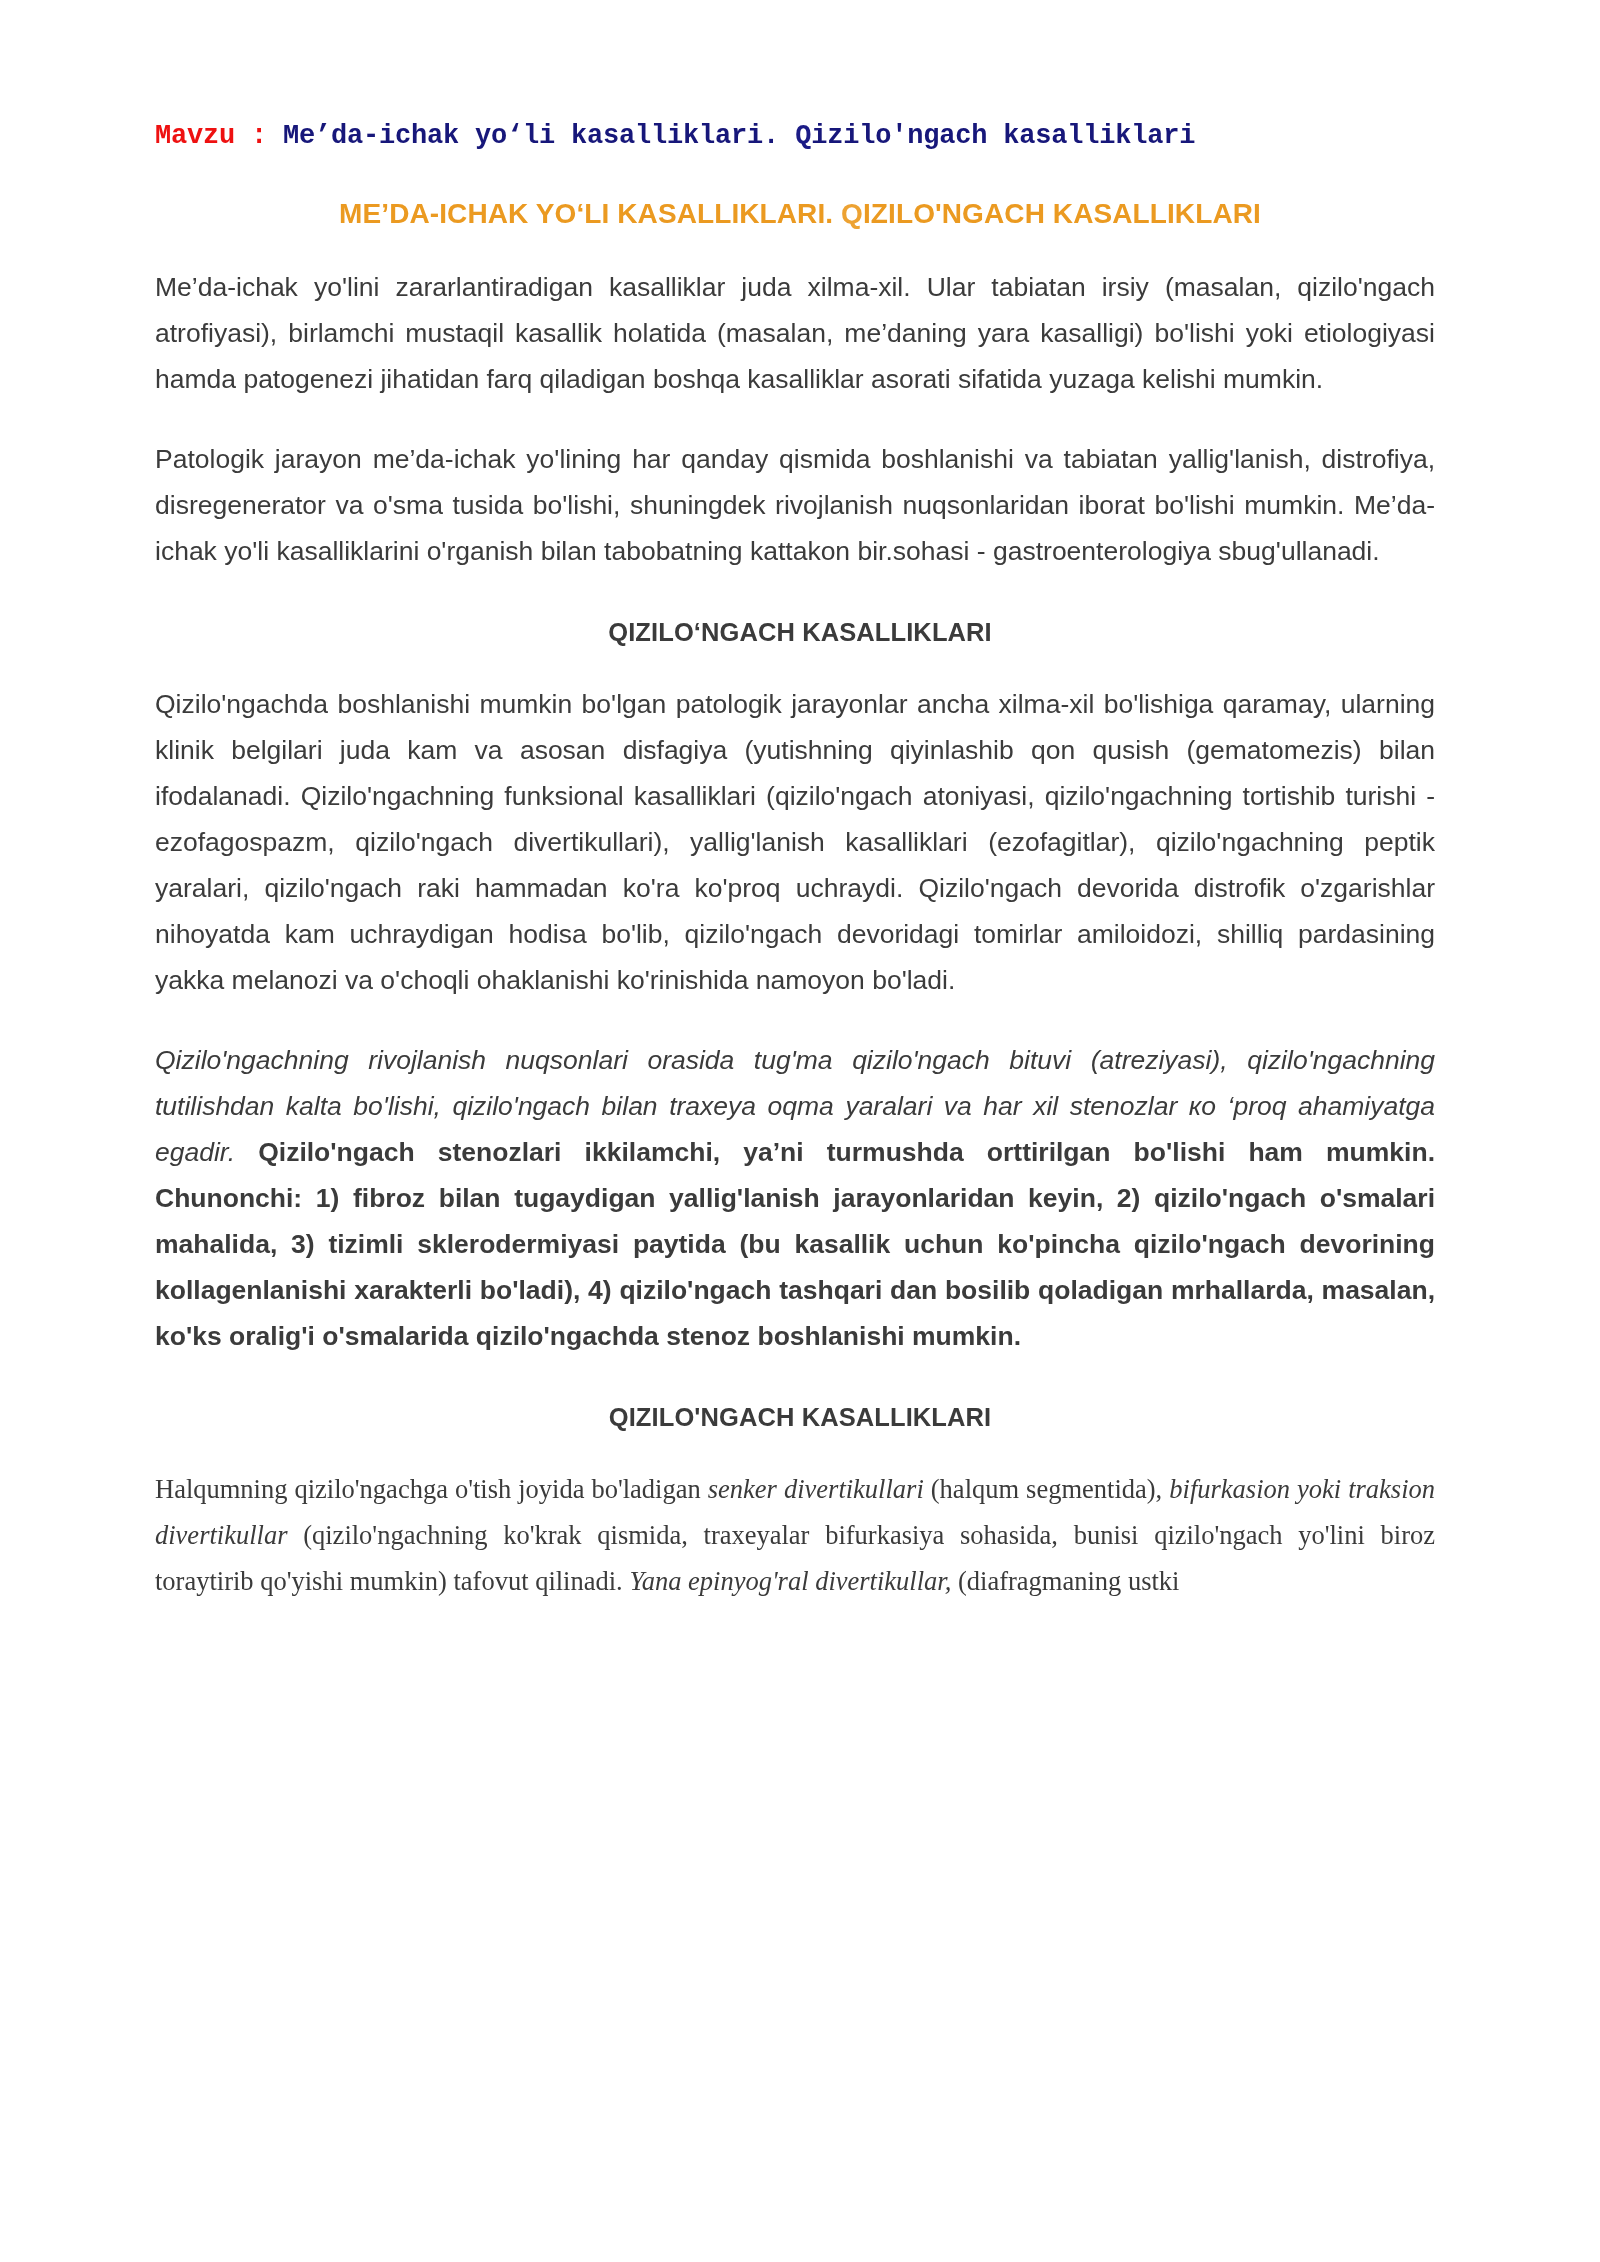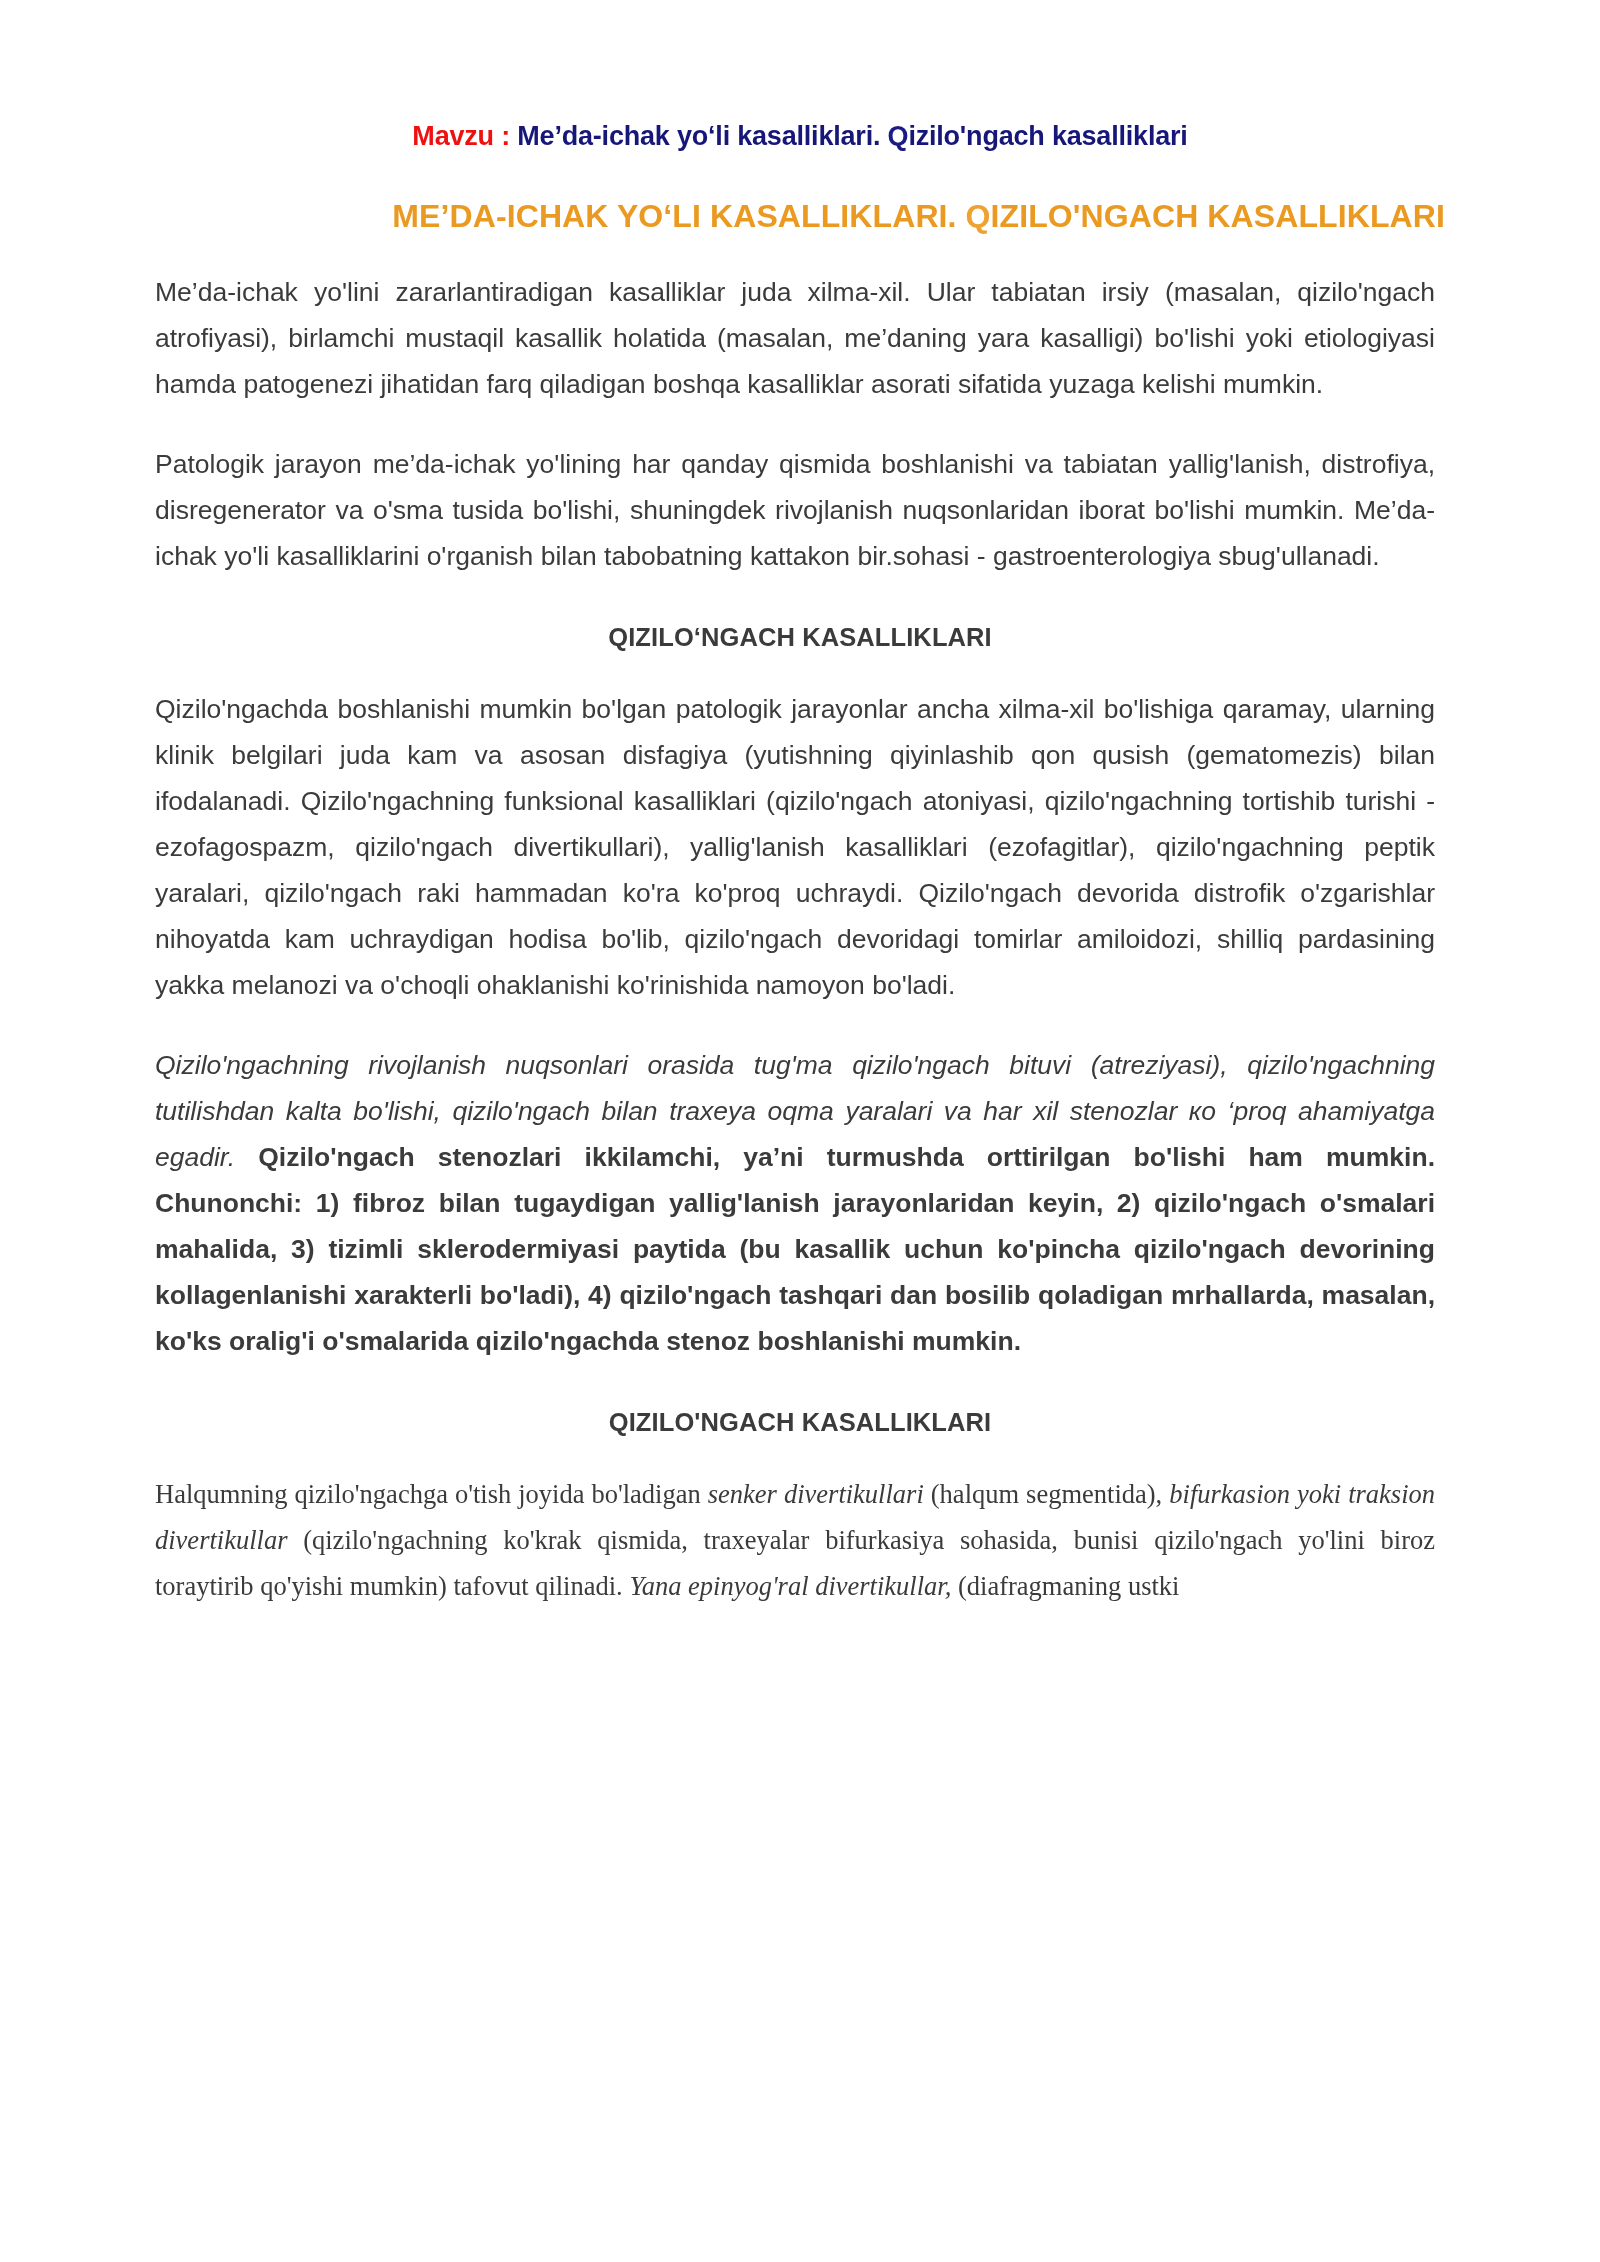--- a/index.html
+++ b/index.html
@@ -16,34 +16,35 @@
   }
   .page {
     position: relative;
     width: 1600px;
     height: 2262px;
     background: #ffffff;
     box-sizing: border-box;
     padding: 96px 155px 0 155px;
   }
   .doc-title {
-    text-align: center;
+    text-align: left;
     font-size: 27px;
     font-weight: bold;
     line-height: 1.35;
     margin: 22px 0 0 0;
     letter-spacing: -0.2px;
+    font-family: Liberation Mono, monospace;
   }
   .t-red { color: #ee1111; }
   .t-navy { color: #17177a; }
   .t-navy2 { color: #1b1b86; }
 
   .orange-heading {
-    text-align: right;
-    font-size: 32px;
+    text-align: center;
+    font-size: 28px;
     font-weight: bold;
     color: #eb9a21;
     margin: 44px 0 3px 0;
     letter-spacing: 0.1px;
   }
   .orange-heading .qq { color: #eda232; }
 
   p.body {
     text-align: justify;
     text-justify: inter-word;

